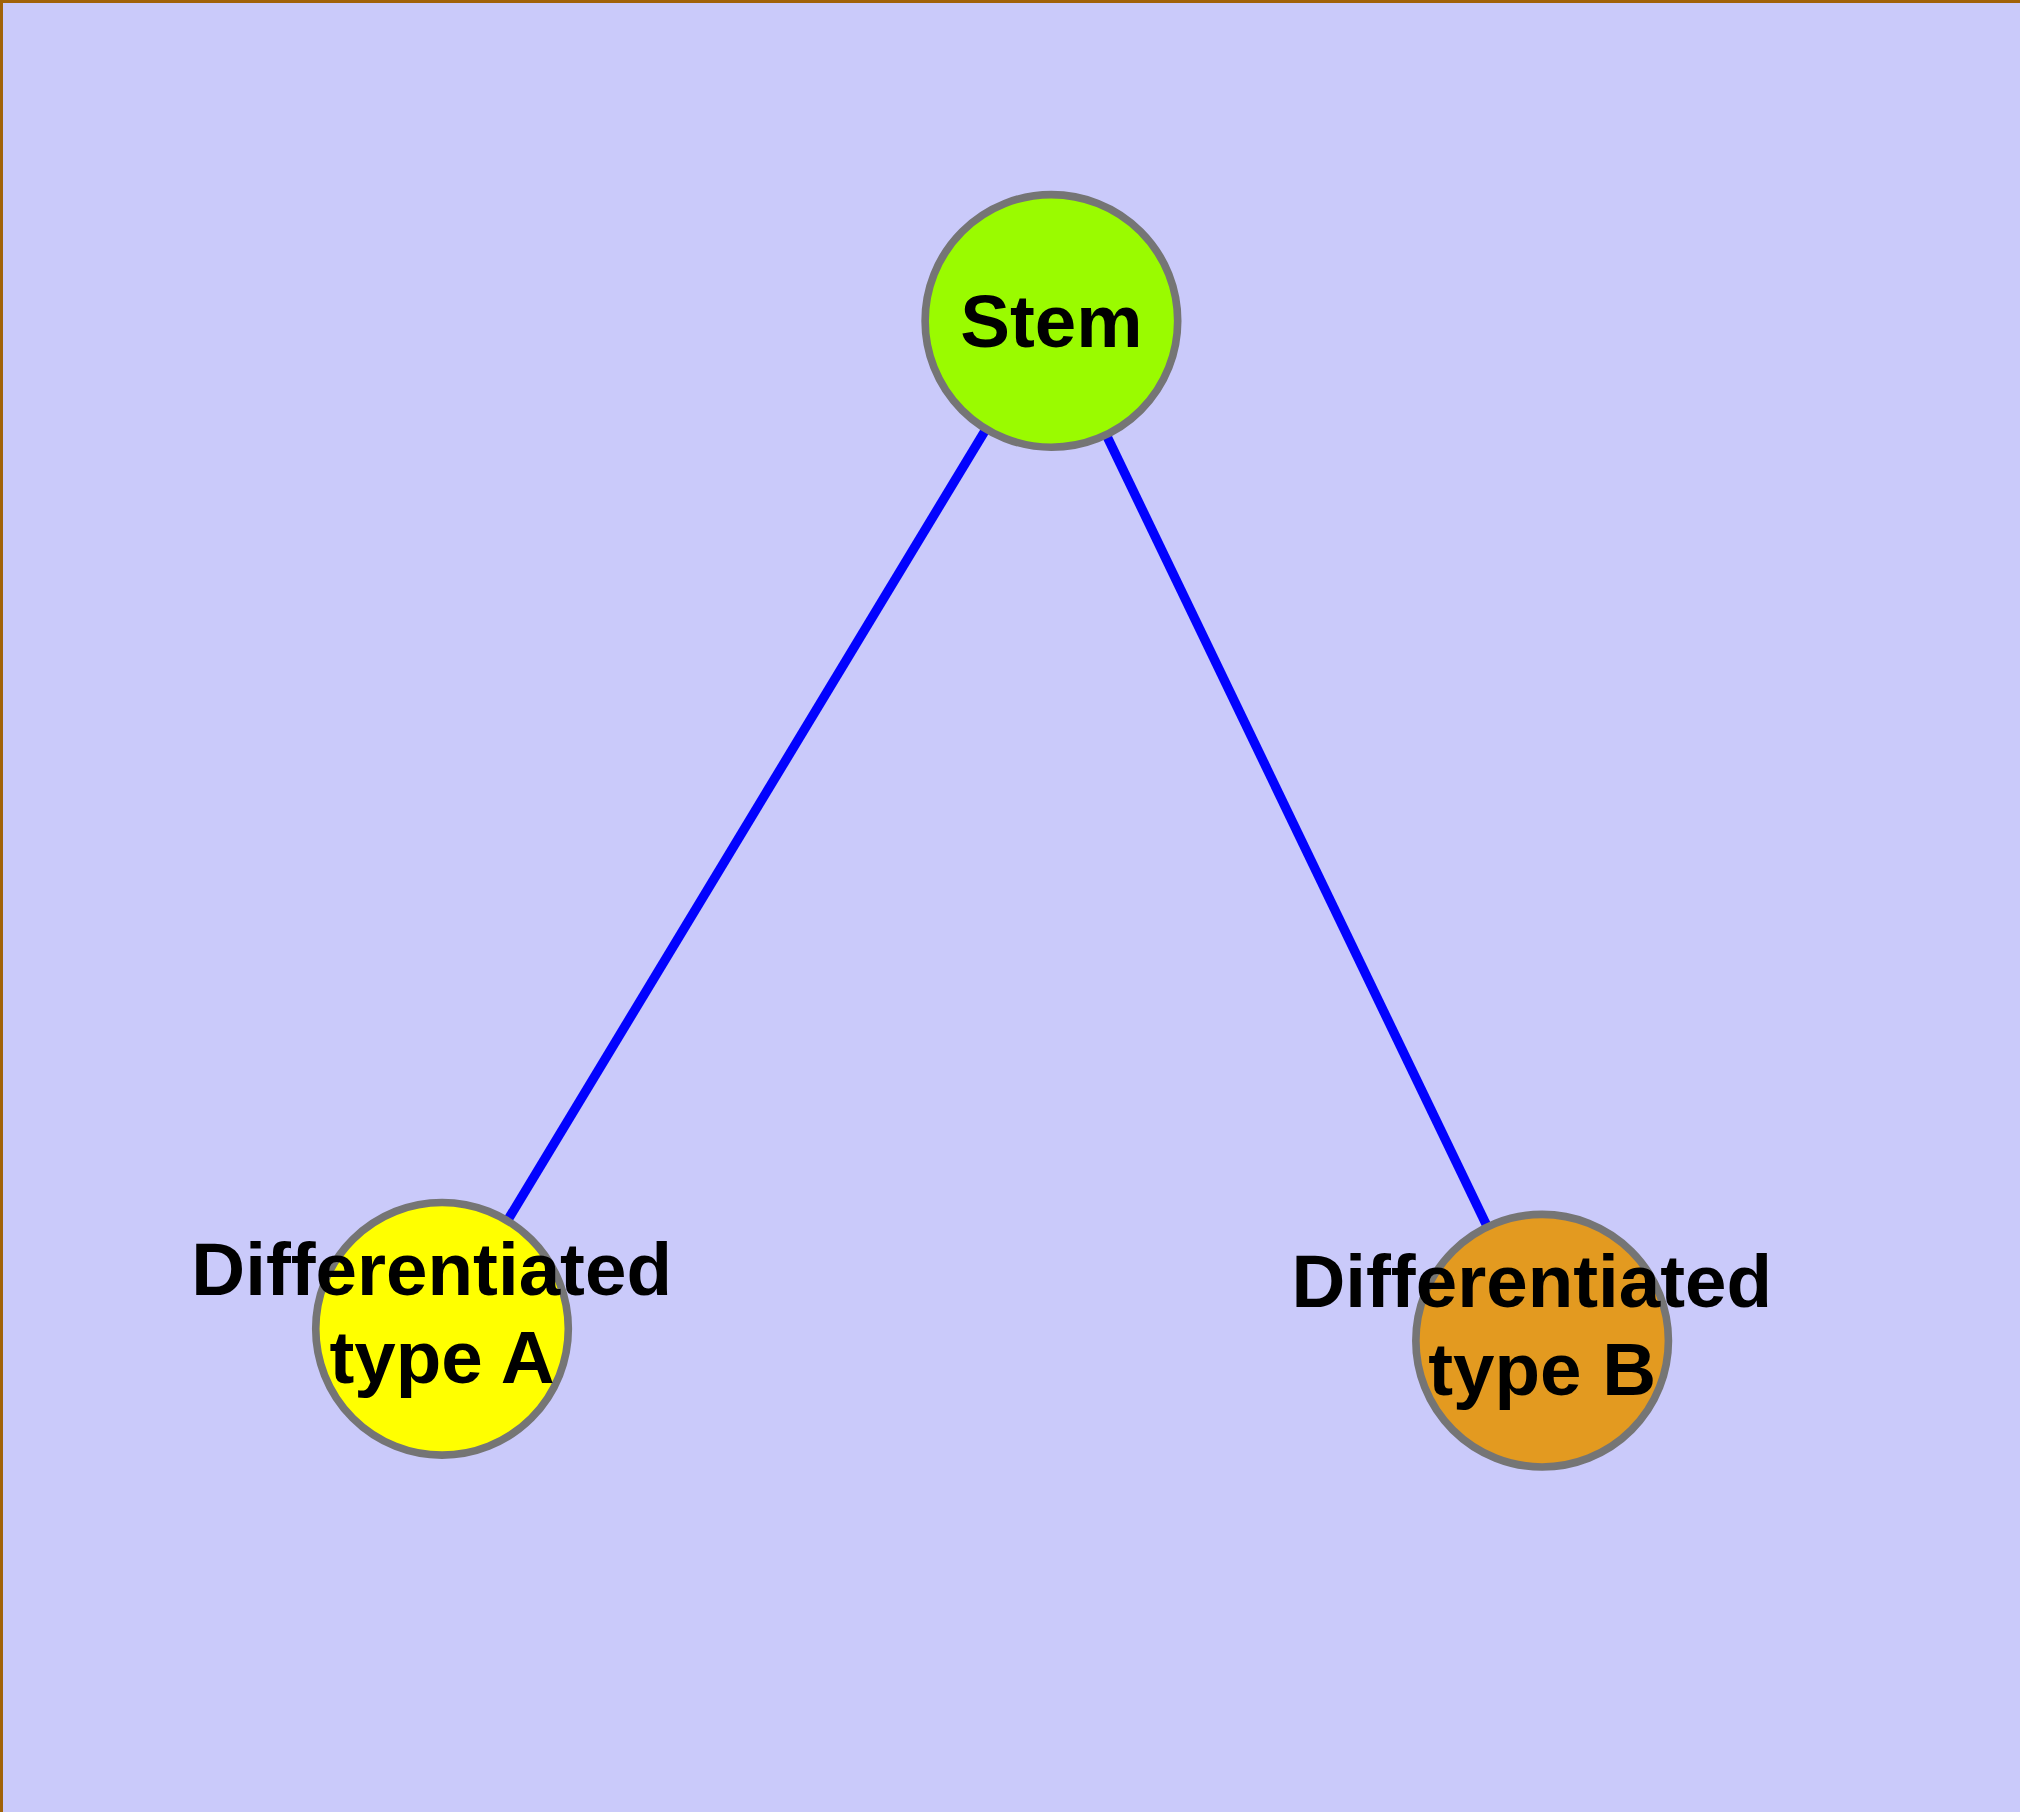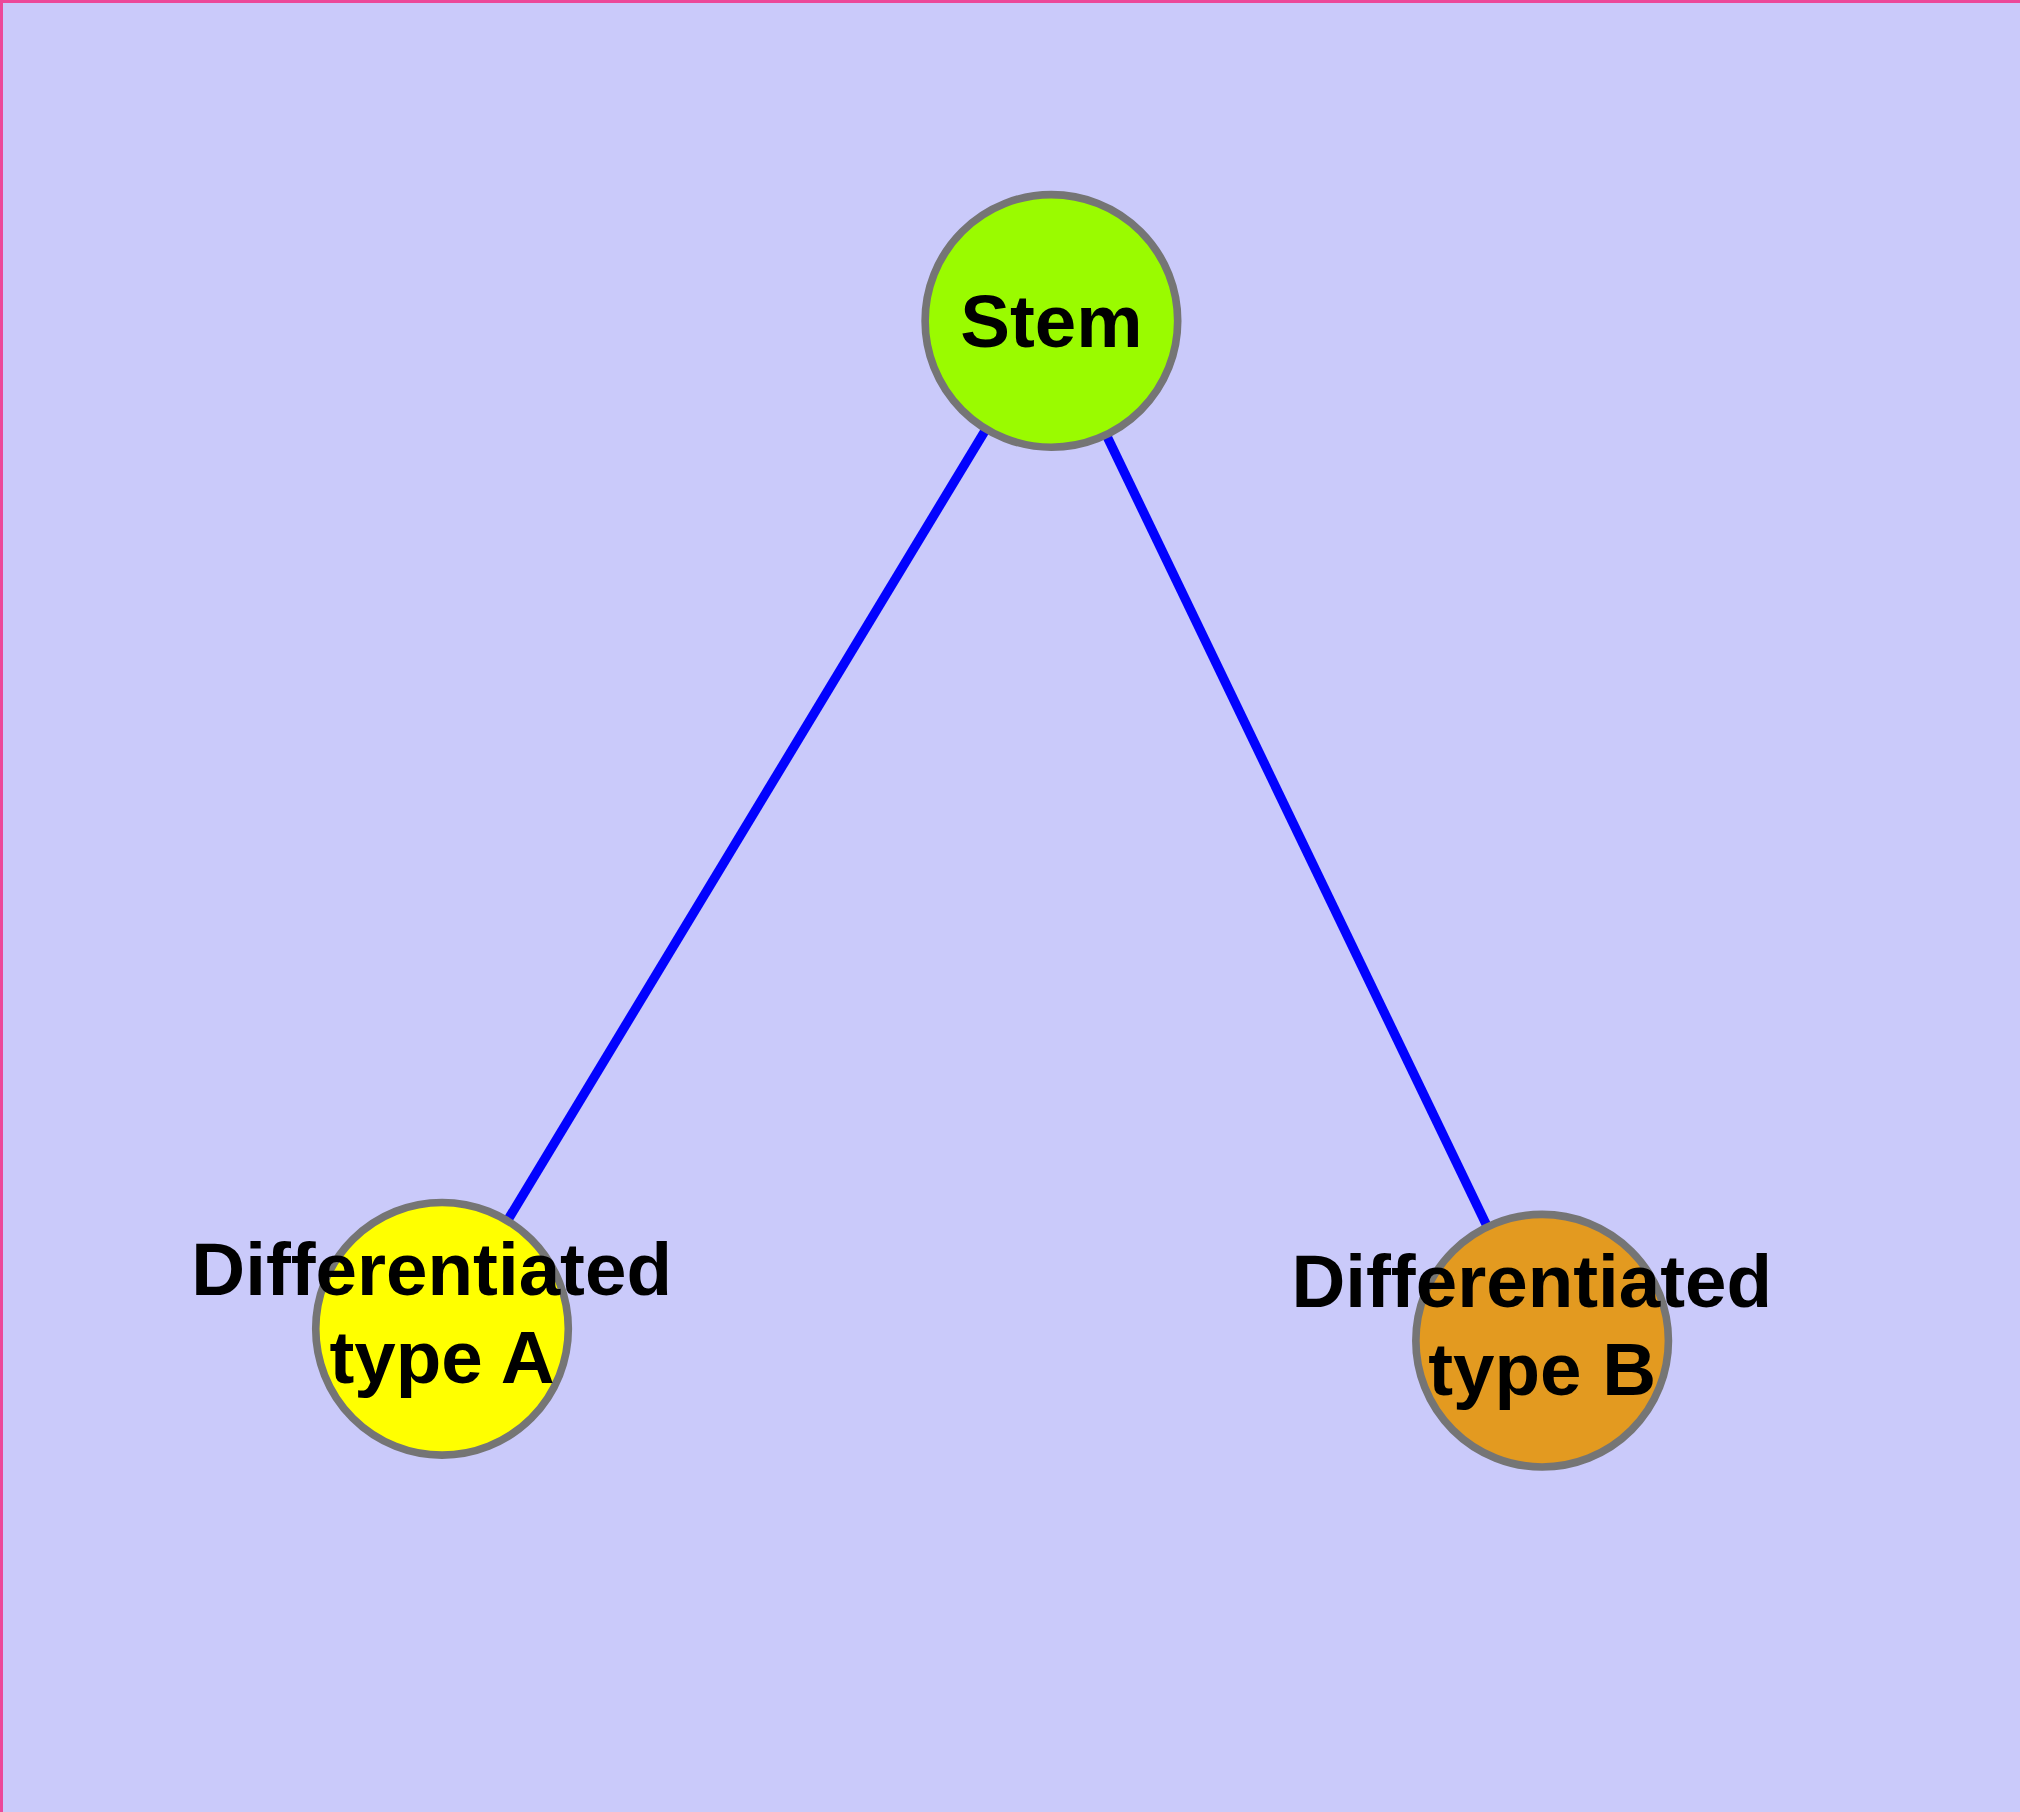--- a/index.html
+++ b/index.html
@@ -8,21 +8,21 @@
     background: #ffffff;
     width: 2021px;
     height: 1812px;
     overflow: hidden;
     font-family: "Liberation Sans", sans-serif;
   }
   .stage {
     position: relative;
     width: 2021px;
     height: 1812px;
-    background: #ec4899;
+    background: #a16207;
   }
   .plot-area {
     position: absolute;
     left: 2.5px;
     top: 3.4px;
     width: 2018px;
     height: 1809px;
   }
   .plot-area svg {
     display: block;

